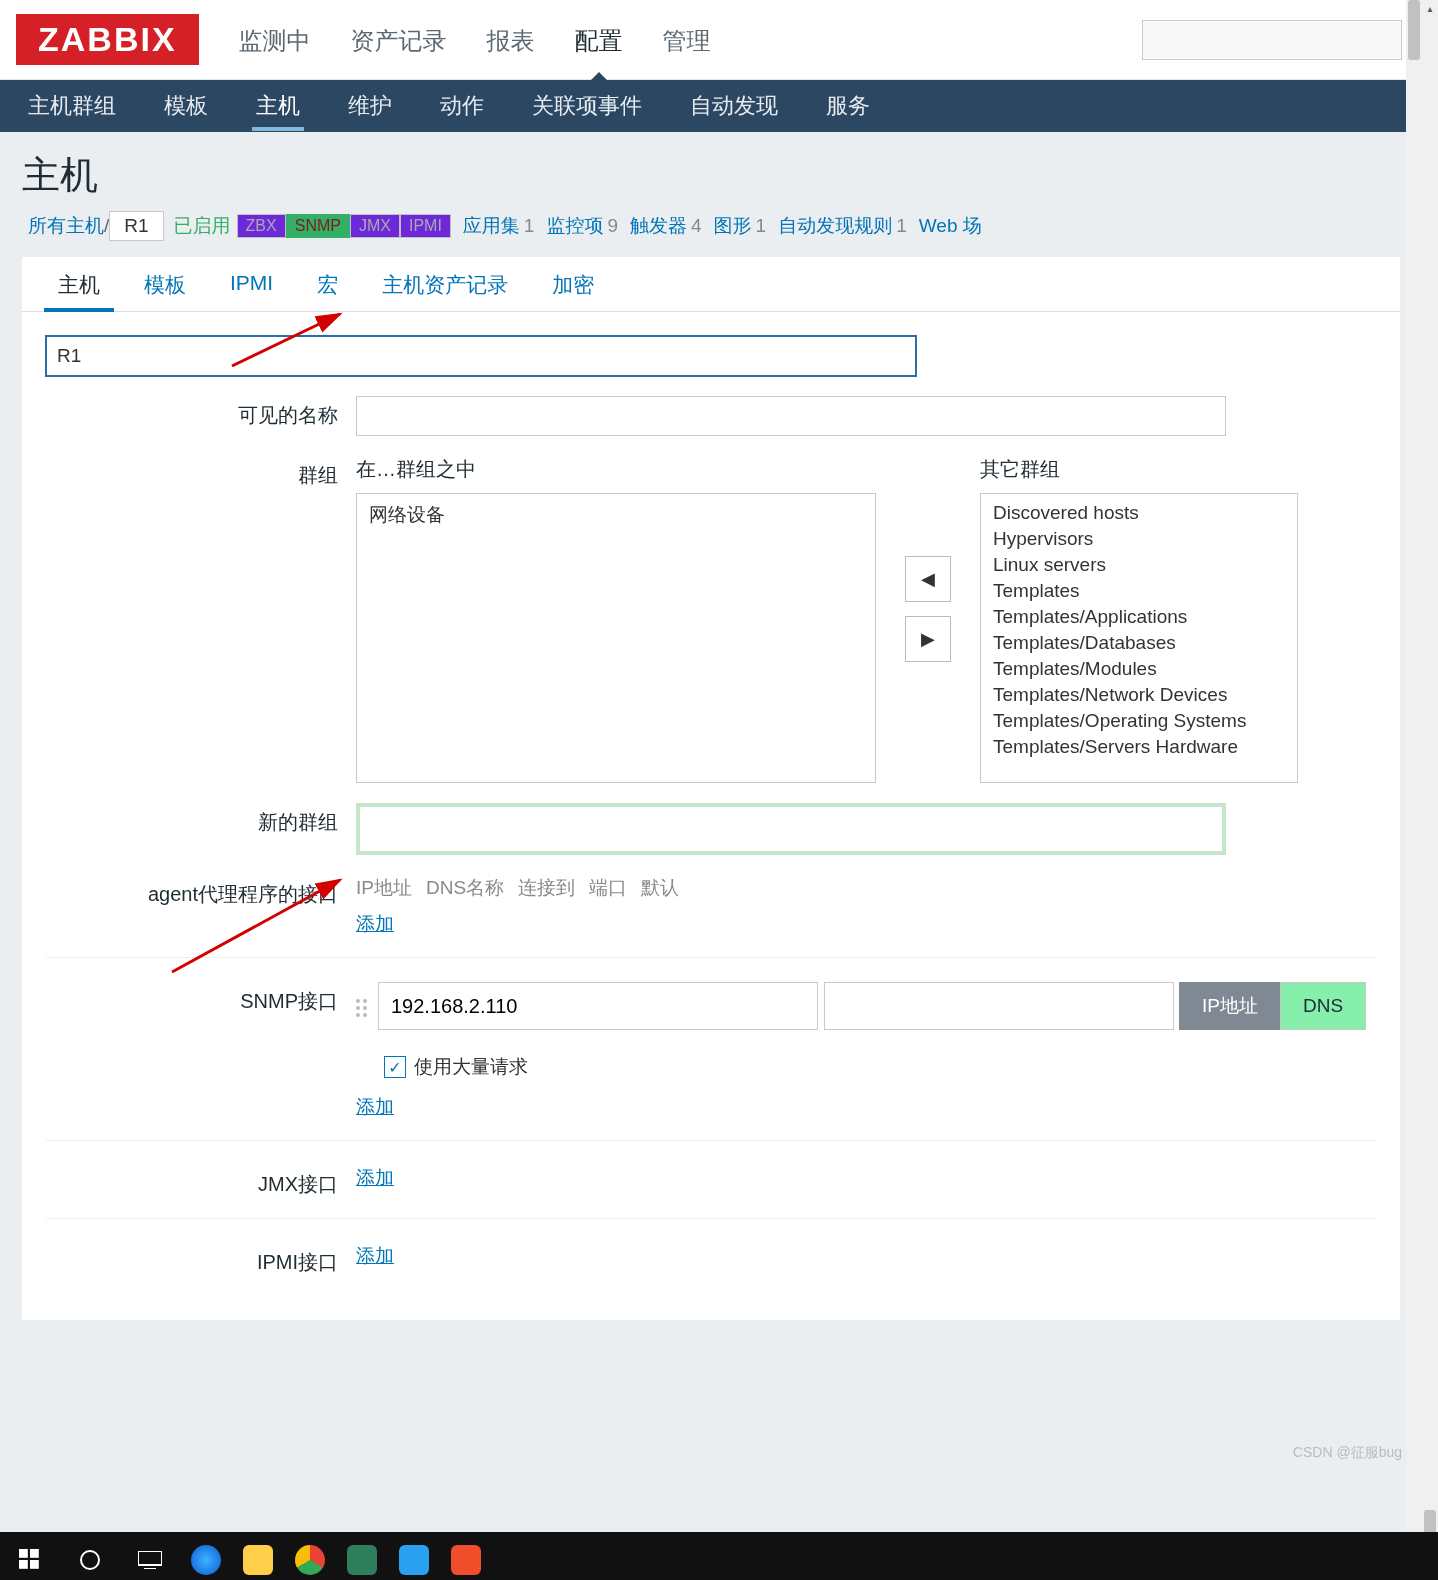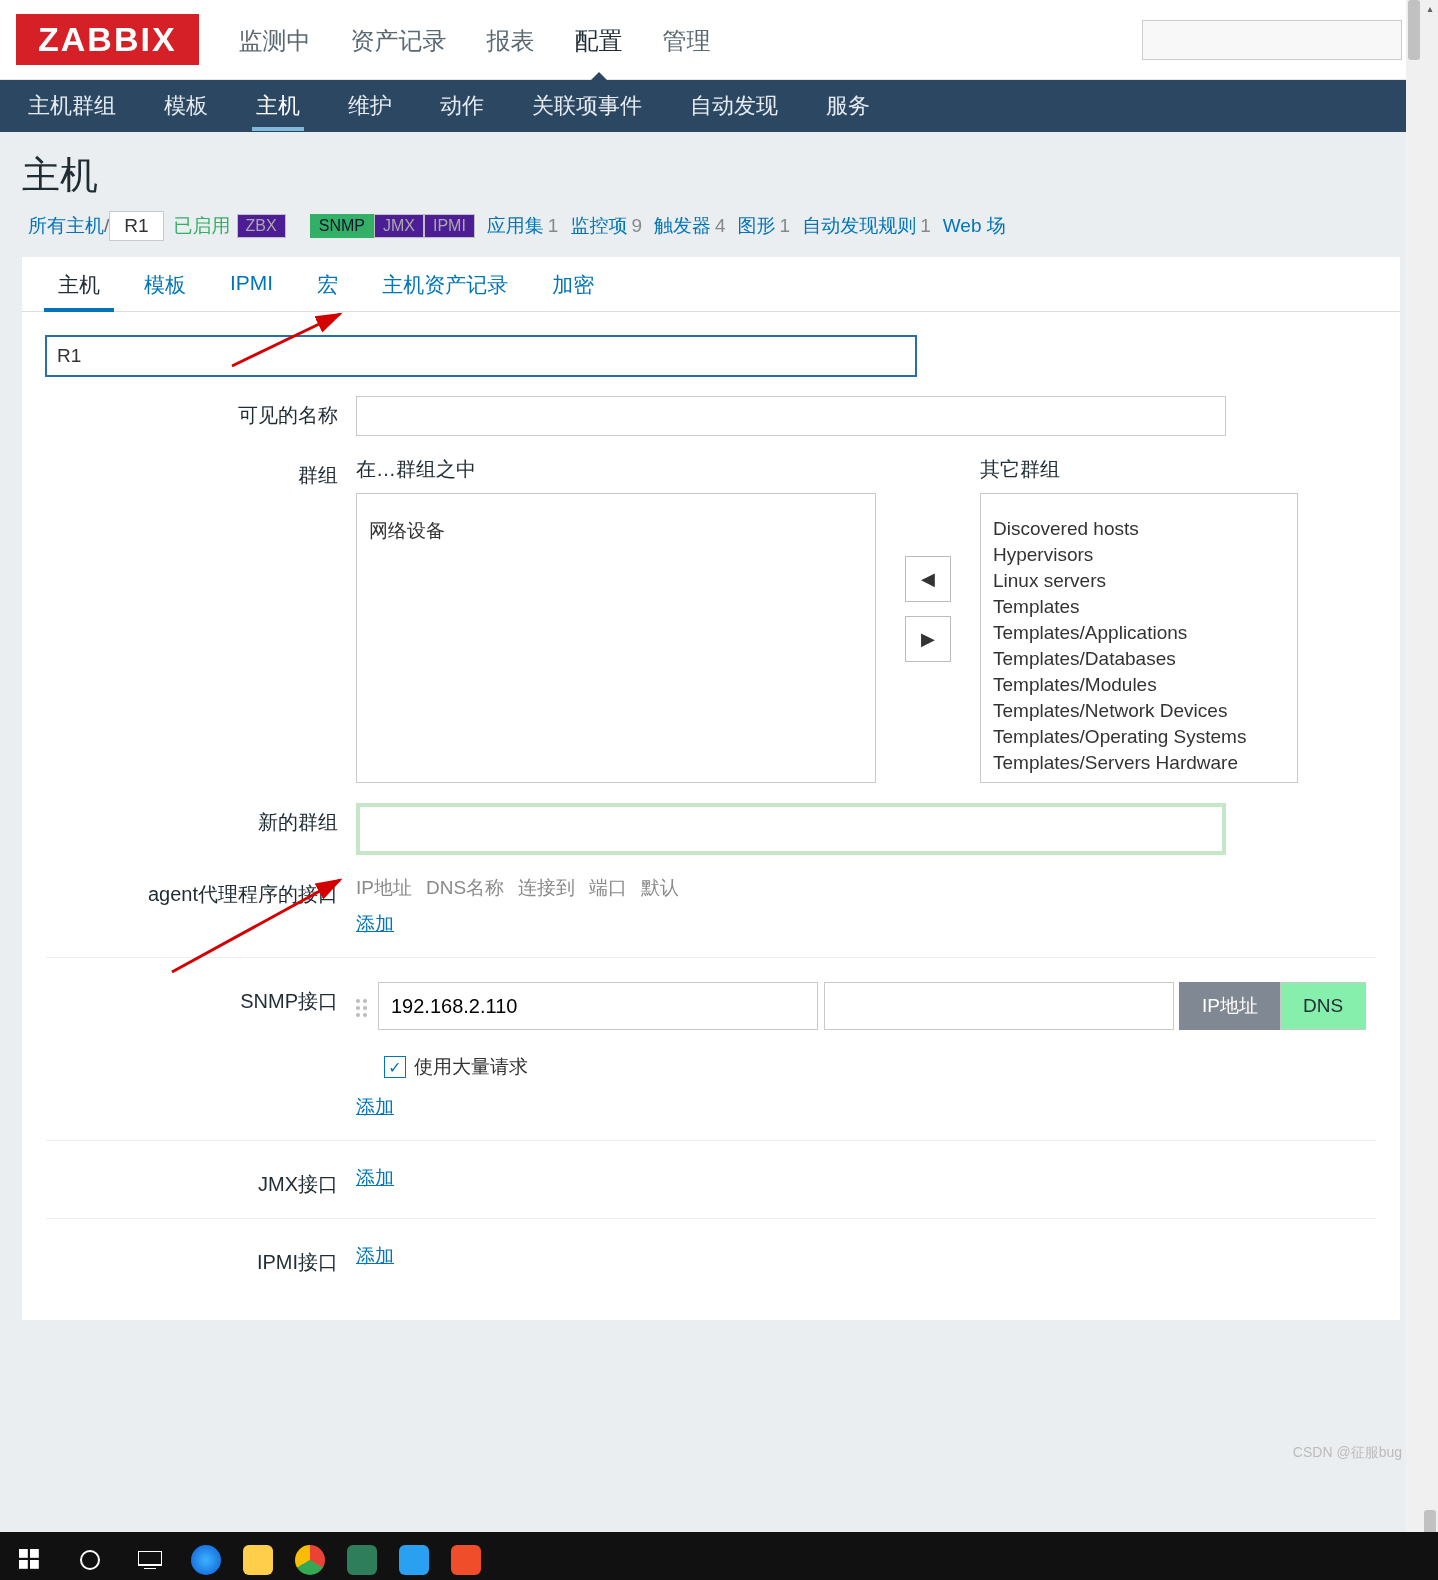--- a/index.html
+++ b/index.html
@@ -39,22 +39,22 @@
   .subnav-item.active::after{content:"";position:absolute;left:20px;right:20px;bottom:2px;height:4px;background:#7fb8db;}
   
   .page{background:var(--bg);padding:0 0 0 0;min-height:1400px;}
   .page-title{font-size:38px;font-weight:normal;padding:18px 22px 10px 22px;margin:0;color:#1f2c33;}
   .breadcrumb-row{display:flex;align-items:center;gap:0;padding:0 22px 16px 28px;font-size:19px;flex-wrap:wrap;}
   .bc-link{color:var(--link);text-decoration:none;cursor:pointer;}
   .bc-sep{color:#666;}
   .bc-host{border:1px solid #c9c9c9;background:#fff;padding:3px 14px;color:#333;}
   .status-enabled{color:var(--green);margin-left:10px;}
   .badge-row{display:inline-flex;margin-left:6px;}
-  .badge{border:1px solid #c0c0c0;padding:2px 8px;font-size:16px;color:#aaa;background:#4c1d95;}
-  .badge.green{background:var(--green);color:#0f172a;border-color:var(--green);margin-left:24px;}
+  .badge{border:1px solid #c0c0c0;padding:2px 8px;font-size:16px;color:#aaa;background:#6d28d9;}
+  .badge.green{background:var(--green);color:#7f1d1d;border-color:var(--green);}
   .bc-counter{color:var(--link);margin-left:12px;}
   .bc-counter .num{color:#888;margin-left:4px;}
   
   .card{background:#fff;margin:0 22px 40px 22px;}
   .tabs{display:flex;border-bottom:1px solid #ddd;padding:0 14px;}
   .tab{padding:14px 22px 12px 22px;font-size:21px;color:var(--link);cursor:pointer;position:relative;}
   .tab.active{color:#1f2c33;}
   .tab.active::after{content:"";position:absolute;left:8px;right:8px;bottom:-1px;height:4px;background:var(--link);}
   
   .form{padding:24px 24px 24px 24px;}
@@ -62,21 +62,21 @@
   .row-label{width:310px;text-align:right;padding-right:18px;font-size:20px;color:#1f2c33;padding-top:6px;}
   .row-body{flex:1;}
   input.txt, .listbox, select, .new-group{
     width:870px;max-width:100%;height:40px;border:1px solid var(--light-border);
     padding:4px 10px;font-size:19px;font-family:var(--font);color:#333;
   }
   input.txt.focused{border:1px solid #2b6ea5;outline:1px solid #2b6ea5;}
   .groups-wrap{display:flex;align-items:flex-start;gap:15px;}
   .group-col{display:flex;flex-direction:column;}
   .group-col-label{font-size:20px;color:#1f2c33;margin-bottom:10px;}
-  .listbox{height:290px;width:520px;overflow-y:auto;padding:22px 0;font-size:19px;}
+  .listbox{height:290px;width:520px;overflow-y:auto;padding:6px 0;font-size:19px;}
   .listbox .opt{padding:2px 12px;color:#333;cursor:pointer;}
   .move-btns{display:flex;flex-direction:column;gap:14px;justify-content:center;padding:100px 14px 0 14px;}
   .sq-btn{width:46px;height:46px;border:1px solid #bcbcbc;background:#fff;display:flex;align-items:center;justify-content:center;font-size:18px;cursor:pointer;color:#333;}
   .right-list{width:318px;}
   .new-group{border:4px solid var(--green-box);background:#fff;height:52px;width:870px;}
   .if-table-head{display:flex;gap:14px;color:#8a8a8a;font-size:19px;margin-bottom:10px;}
   .add-link{color:var(--link);text-decoration:underline;cursor:pointer;font-size:19px;}
   .snmp-row{display:flex;align-items:center;gap:6px;margin-bottom:24px;}
   .drag-handle{width:16px;display:flex;flex-direction:column;gap:3px;padding-top:4px;}
   .drag-handle span{display:flex;gap:3px;}

